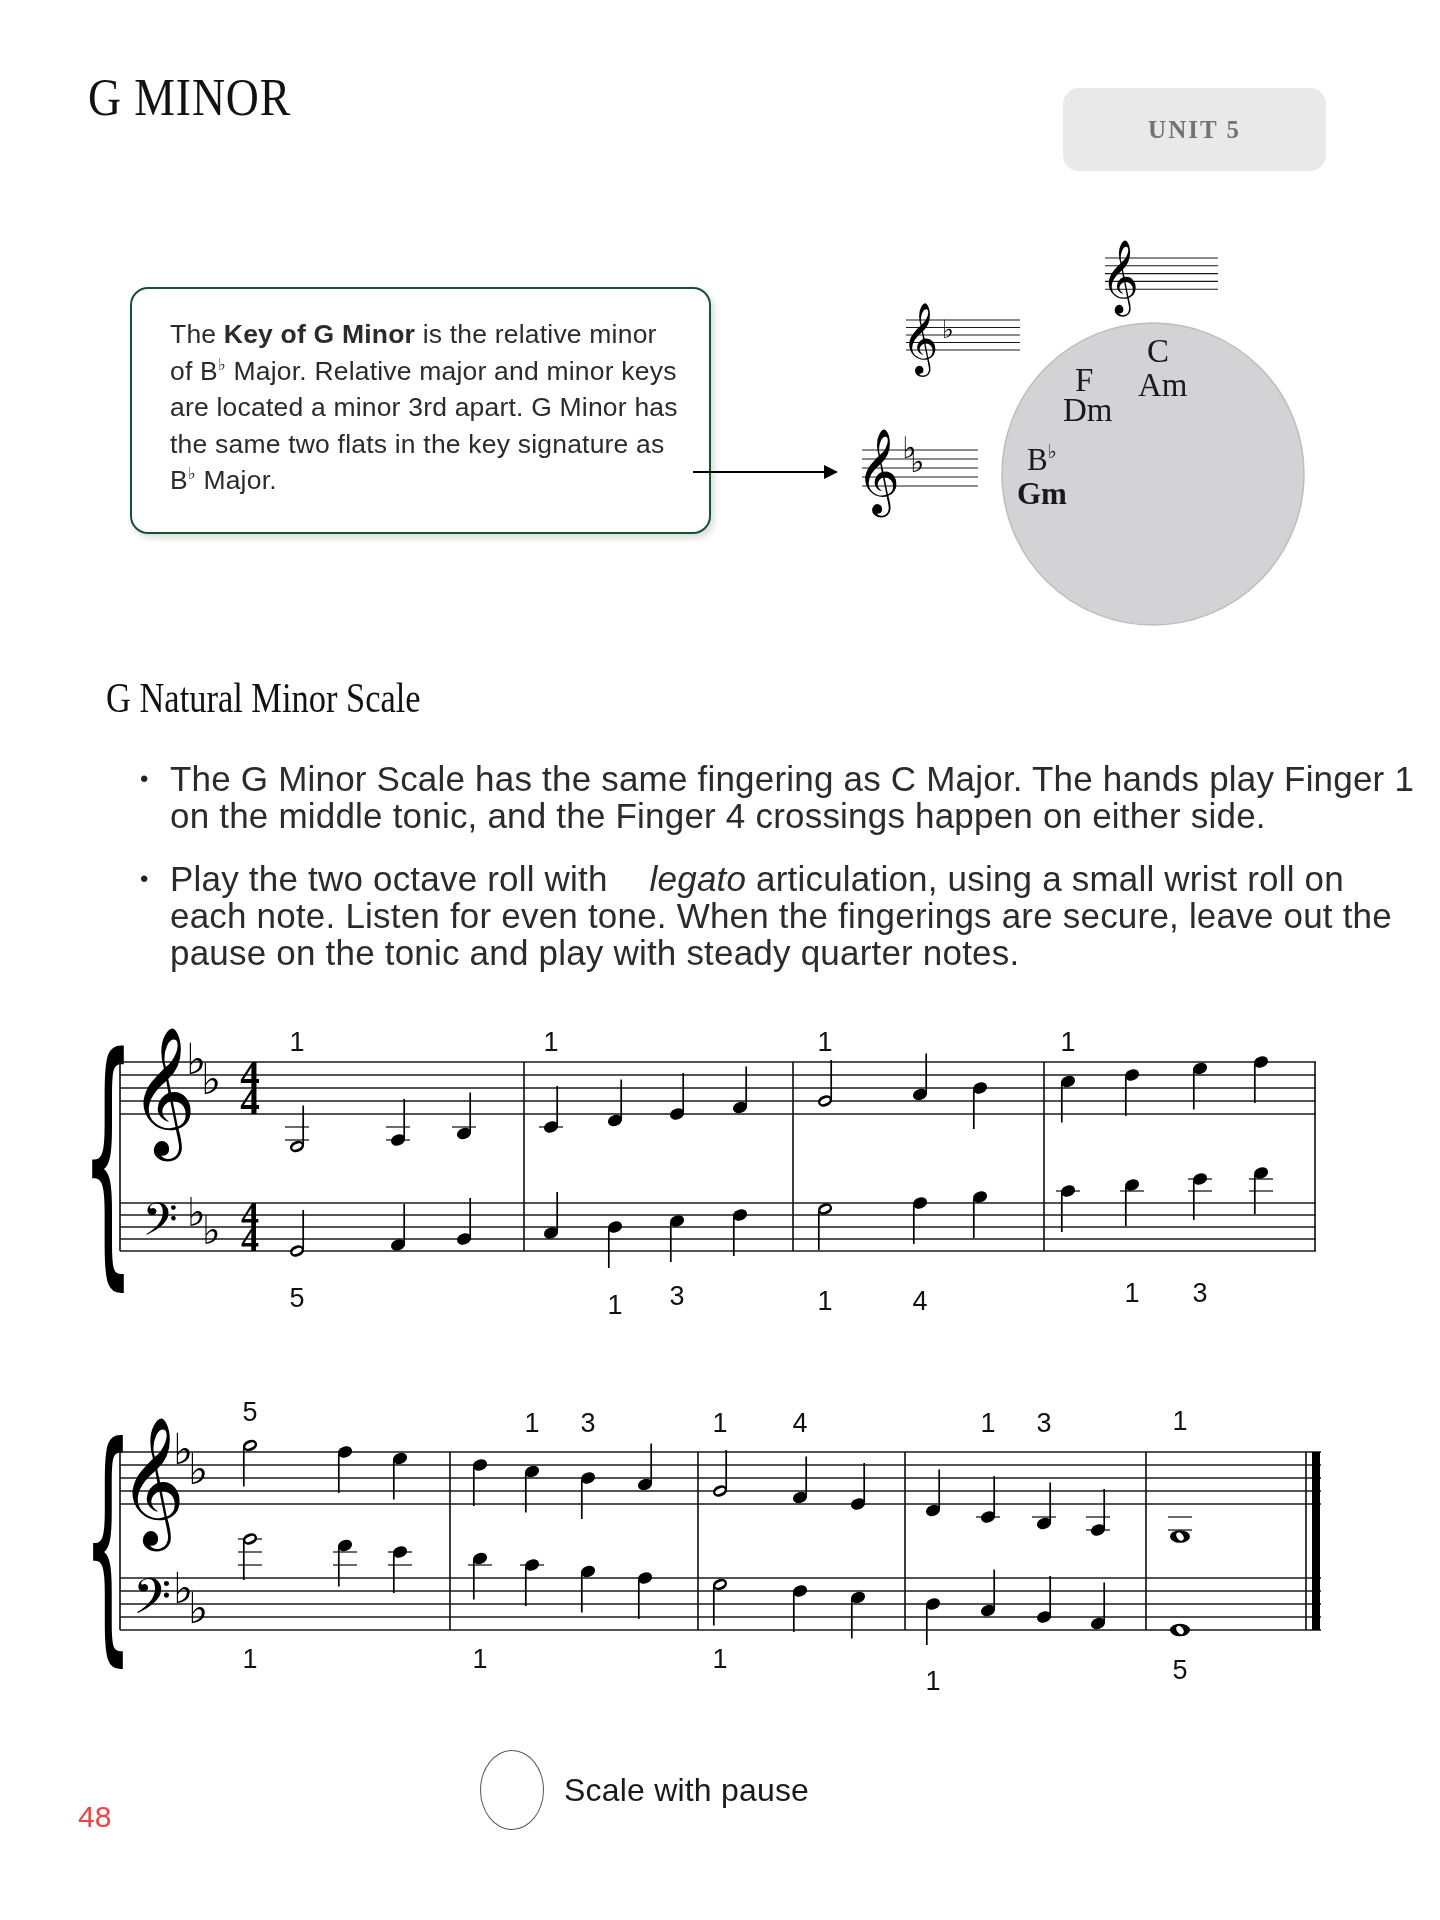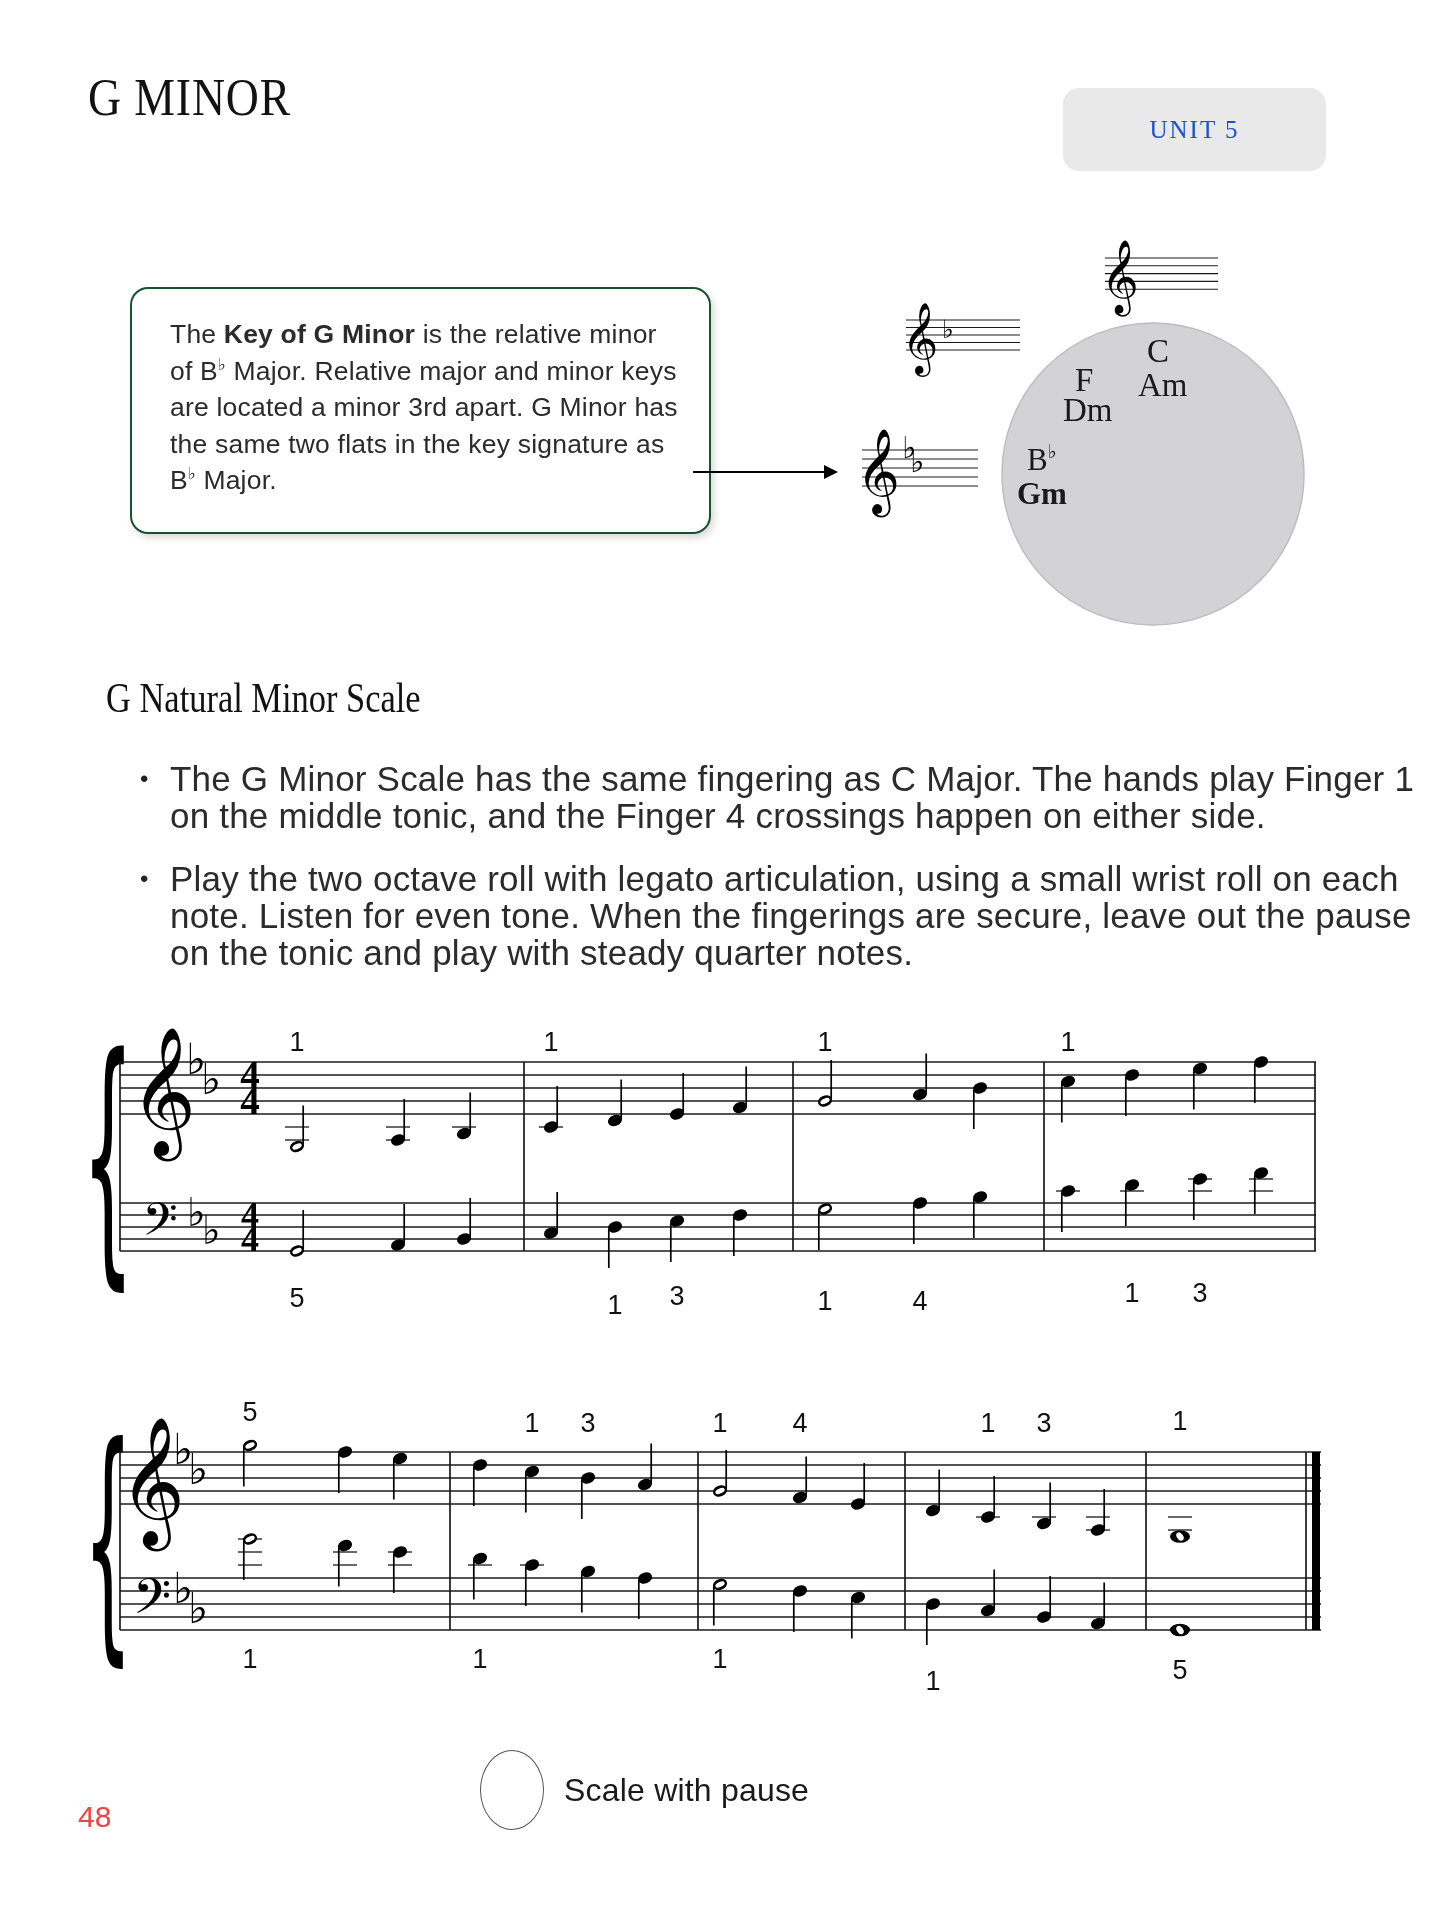--- a/index.html
+++ b/index.html
@@ -2,27 +2,27 @@
 <html><head>
 <meta charset="utf-8">
 <style>
   html,body{margin:0;padding:0;background:#fff;}
   .page{position:relative;width:1440px;height:1920px;background:#ffffff;overflow:hidden;
         font-family:"Liberation Sans",sans-serif;color:#222;}
   #page-title{position:absolute;left:88px;top:68px;font-family:"Liberation Serif",serif;
         font-size:52px;letter-spacing:1px;color:#121212;transform:scaleX(.88);transform-origin:left top;}
   #unit-badge{position:absolute;left:1063px;top:88px;width:263px;height:83px;background:#e9e9ea;
         border-radius:16px;display:flex;align-items:center;justify-content:center;}
-  #unit-badge span{font-family:"Liberation Serif",serif;font-size:25px;letter-spacing:2px;color:#1d4ed8;}
+  #unit-badge span{font-family:"Liberation Serif",serif;font-size:25px;letter-spacing:2px;color:#737373;font-weight:bold;}
   #info-box{position:absolute;left:130px;top:287px;width:581px;height:247px;box-sizing:border-box;
         background:#fff;border:2px solid #14532d;border-radius:18px;
         box-shadow:3px 4px 7px rgba(0,0,0,0.15);padding:27px 30px 0 38px;}
   #info-box .txt{font-size:26.5px;line-height:36.5px;color:#2b2b2b;letter-spacing:.2px;}
   .seg-b{font-weight:bold;}
-  .seg-i{}
+  .seg-i{font-style:italic;margin-left:32px;}
   .seg-sup{font-size:.62em;vertical-align:super;line-height:0;}
   #section-heading{position:absolute;left:106px;top:674px;font-family:"Liberation Serif",serif;
         font-size:42px;color:#121212;transform:scaleX(.82);transform-origin:left top;}
   #bullet-list{position:absolute;left:140px;top:760px;width:1280px;}
   .bullet-item{display:flex;gap:16px;}
   .bullet-item + .bullet-item{margin-top:26px;}
   .bullet-dot{font-size:24px;line-height:37px;color:#222;flex:0 0 14px;}
   .bullet-text{font-size:35px;line-height:37px;color:#2b2b2b;letter-spacing:.2px;}
   #gfx{position:absolute;left:0;top:0;}
   .stave-line{stroke:#1a1a1a;stroke-width:1.3;}

